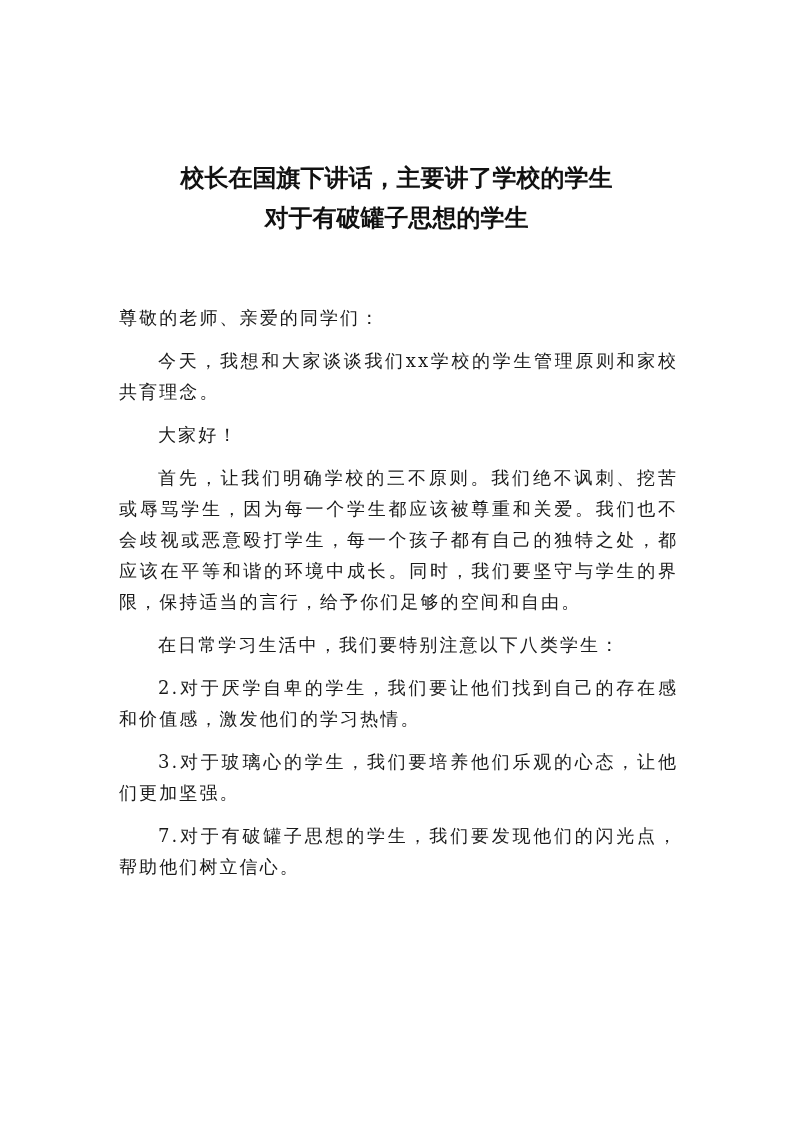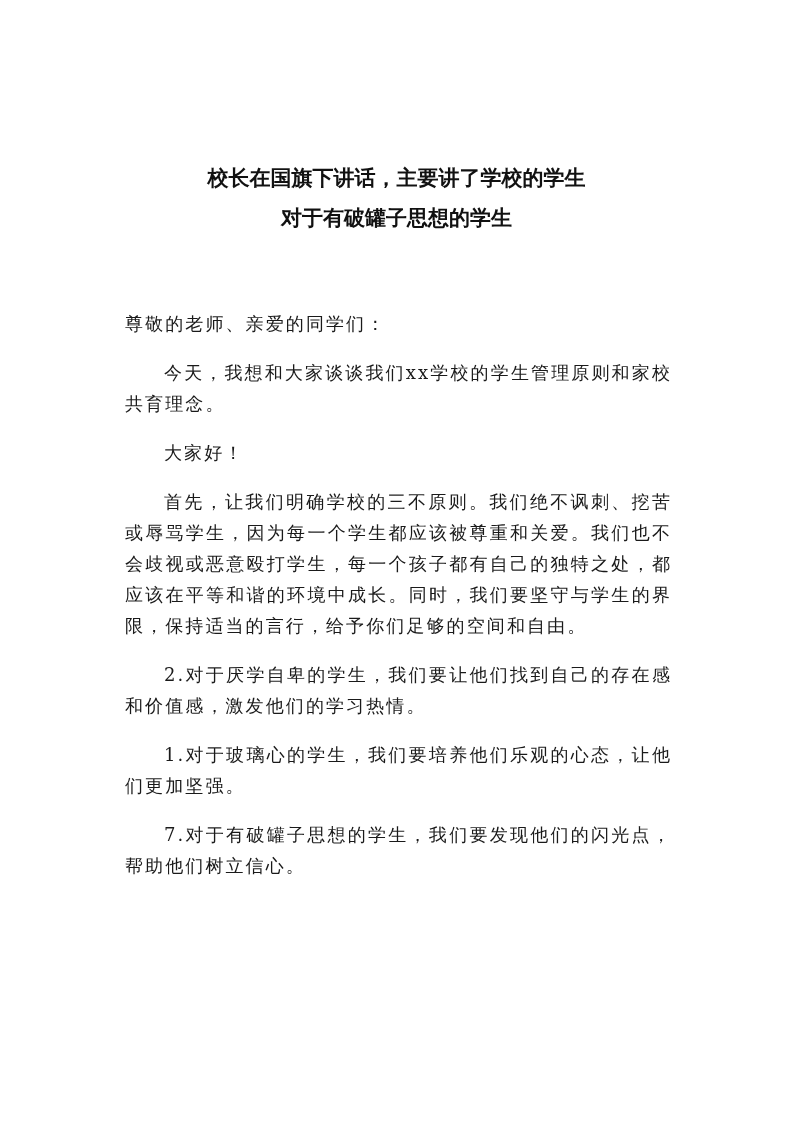--- a/index.html
+++ b/index.html
@@ -23,37 +23,37 @@
       background: #ffffff;
     }
     .title {
       position: absolute;
       left: 90px;
       width: 613px;
       top: 158px;
       text-align: center;
       font-family: "DejaVu Sans", "Liberation Sans", sans-serif;
       font-weight: bold;
-      font-size: 21px;
+      font-size: 24px;
       line-height: 40px;
       letter-spacing: 0px;
       color: #111111;
       margin: 0;
     }
     .body-text {
       position: absolute;
       left: 107px;
       width: 583px;
       top: 290px;
       font-family: "DejaVu Serif", "Liberation Serif", serif;
       font-size: 18px;
       color: #1a1a1a;
     }
     .para {
-      margin: 18px;
+      margin: 12px;
       line-height: 31px;
       text-align: justify;
       letter-spacing: 2.1px;
       word-break: break-all;
     }
     .para.indent {
       text-indent: 39px;
     }
     .para + .para {
       margin-top: 10px;
@@ -66,17 +66,18 @@
   <h1 class="title">
     <span>校长在国旗下讲话，主要讲了学校的学生</span><br>
     <span>对于有破罐子思想的学生</span>
   </h1>
 
   <div class="body-text">
     <p class="para">尊敬的老师、亲爱的同学们：</p>
     <p class="para indent">今天，我想和大家谈谈我们xx学校的学生管理原则和家校共育理念。</p>
     <p class="para indent">大家好！</p>
     <p class="para indent">首先，让我们明确学校的三不原则。我们绝不讽刺、挖苦或辱骂学生，因为每一个学生都应该被尊重和关爱。我们也不会歧视或恶意殴打学生，每一个孩子都有自己的独特之处，都应该在平等和谐的环境中成长。同时，我们要坚守与学生的界限，保持适当的言行，给予你们足够的空间和自由。</p>
+    <p class="para indent">在日常学习生活中，我们要特别注意以下八类学生：</p>
     <p class="para indent">2.对于厌学自卑的学生，我们要让他们找到自己的存在感和价值感，激发他们的学习热情。</p>
-    <p class="para indent">1.对于玻璃心的学生，我们要培养他们乐观的心态，让他们更加坚强。</p>
+    <p class="para indent">3.对于玻璃心的学生，我们要培养他们乐观的心态，让他们更加坚强。</p>
     <p class="para indent">7.对于有破罐子思想的学生，我们要发现他们的闪光点，帮助他们树立信心。</p>
   </div>
 </div>
 
 </body></html>

